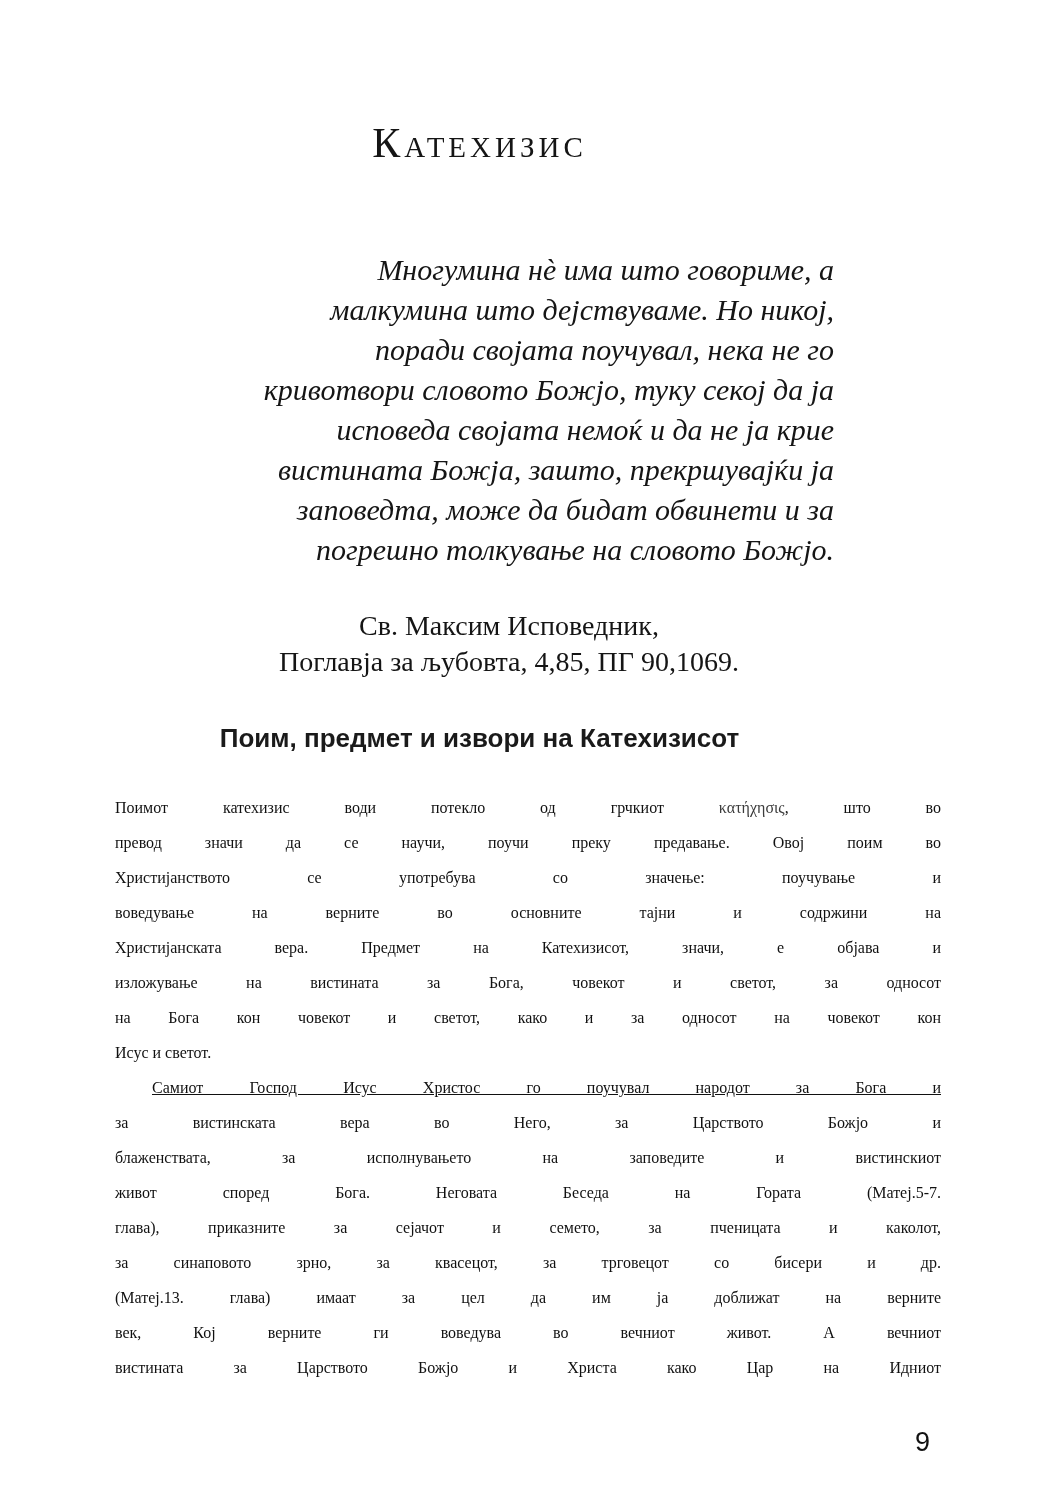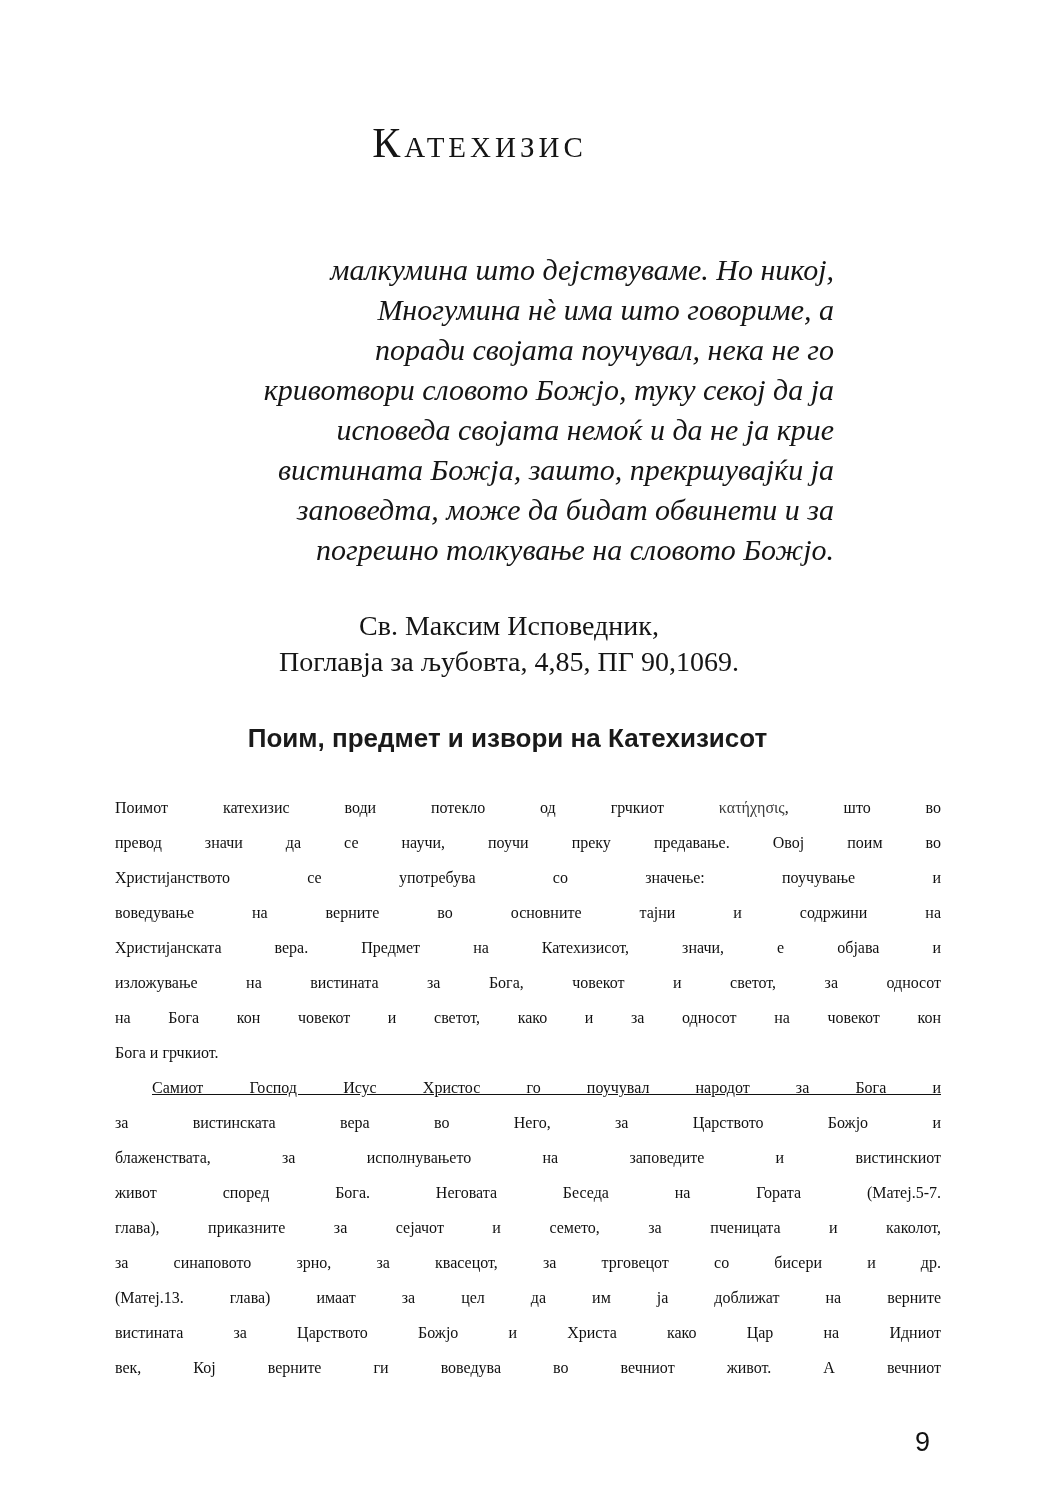--- a/index.html
+++ b/index.html
@@ -54,21 +54,20 @@
     position: absolute;
     top: 722px;
     left: 0;
     width: 100%;
     text-align: center;
     font-family: "Liberation Sans", sans-serif;
     font-weight: bold;
     font-size: 26px;
     line-height: 32px;
     color: #1a1a1a;
-    padding-left: 28px;
   }
   .body-text {
     position: absolute;
     top: 790px;
     left: 115px;
     width: 826px;
     font-size: 16px;
     line-height: 35px;
     color: #111111;
   }
@@ -97,22 +96,22 @@
   }
 </style>
 </head>
 <body>
 
 <div class="page">
 
   <div class="chapter-title">Катехизис</div>
 
   <div class="epigraph">
+    <div>Многумина нѐ има што говориме, а</div>
     <div>малкумина што дејствуваме. Но никој,</div>
-    <div>Многумина нѐ има што говориме, а</div>
     <div>поради својата поучувал, нека не го</div>
     <div>кривотвори словото Божјо, туку секој да ја</div>
     <div>исповеда својата немоќ и да не ја крие</div>
     <div>вистината Божја, зашто, прекршувајќи ја</div>
     <div>заповедта, може да бидат обвинети и за</div>
     <div>погрешно толкување на словото Божјо.</div>
   </div>
 
   <div class="epigraph-attrib">
     <div>Св. Максим Исповедник,</div>
@@ -123,30 +122,30 @@
 
   <div class="body-text">
     <div class="paragraph">
       <div class="bline"><span>Поимот катехизис води потекло од грчкиот </span><span class="greek">κατήχησις</span><span>, што во</span></div>
       <div class="bline">превод значи да се научи, поучи преку предавање. Овој поим во</div>
       <div class="bline">Христијанството се употребува со значење: поучување и</div>
       <div class="bline">воведување на верните во основните тајни и содржини на</div>
       <div class="bline">Христијанската вера. Предмет на Катехизисот, значи, е објава и</div>
       <div class="bline">изложување на вистината за Бога, човекот и светот, за односот</div>
       <div class="bline">на Бога кон човекот и светот, како и за односот на човекот кон</div>
-      <div class="bline final">Бога и грчкиот.</div>
+      <div class="bline final">Исус и светот.</div>
     </div>
     <div class="paragraph">
       <div class="bline indent">Самиот Господ Исус Христос го поучувал народот за Бога и</div>
       <div class="bline">за вистинската вера во Него, за Царството Божјо и</div>
       <div class="bline">блаженствата, за исполнувањето на заповедите и вистинскиот</div>
       <div class="bline">живот според Бога. Неговата Беседа на Гората (Матеј.5-7.</div>
       <div class="bline">глава), приказните за сејачот и семето, за пченицата и каколот,</div>
       <div class="bline">за синаповото зрно, за квасецот, за трговецот со бисери и др.</div>
       <div class="bline">(Матеј.13. глава) имаат за цел да им ја доближат на верните</div>
+      <div class="bline">век, Кој верните ги воведува во вечниот живот. А вечниот</div>
       <div class="bline">вистината за Царството Божјо и Христа како Цар на Идниот</div>
-      <div class="bline">век, Кој верните ги воведува во вечниот живот. А вечниот</div>
     </div>
   </div>
 
   <div class="page-number">9</div>
 
 </div>
 
 </body></html>

